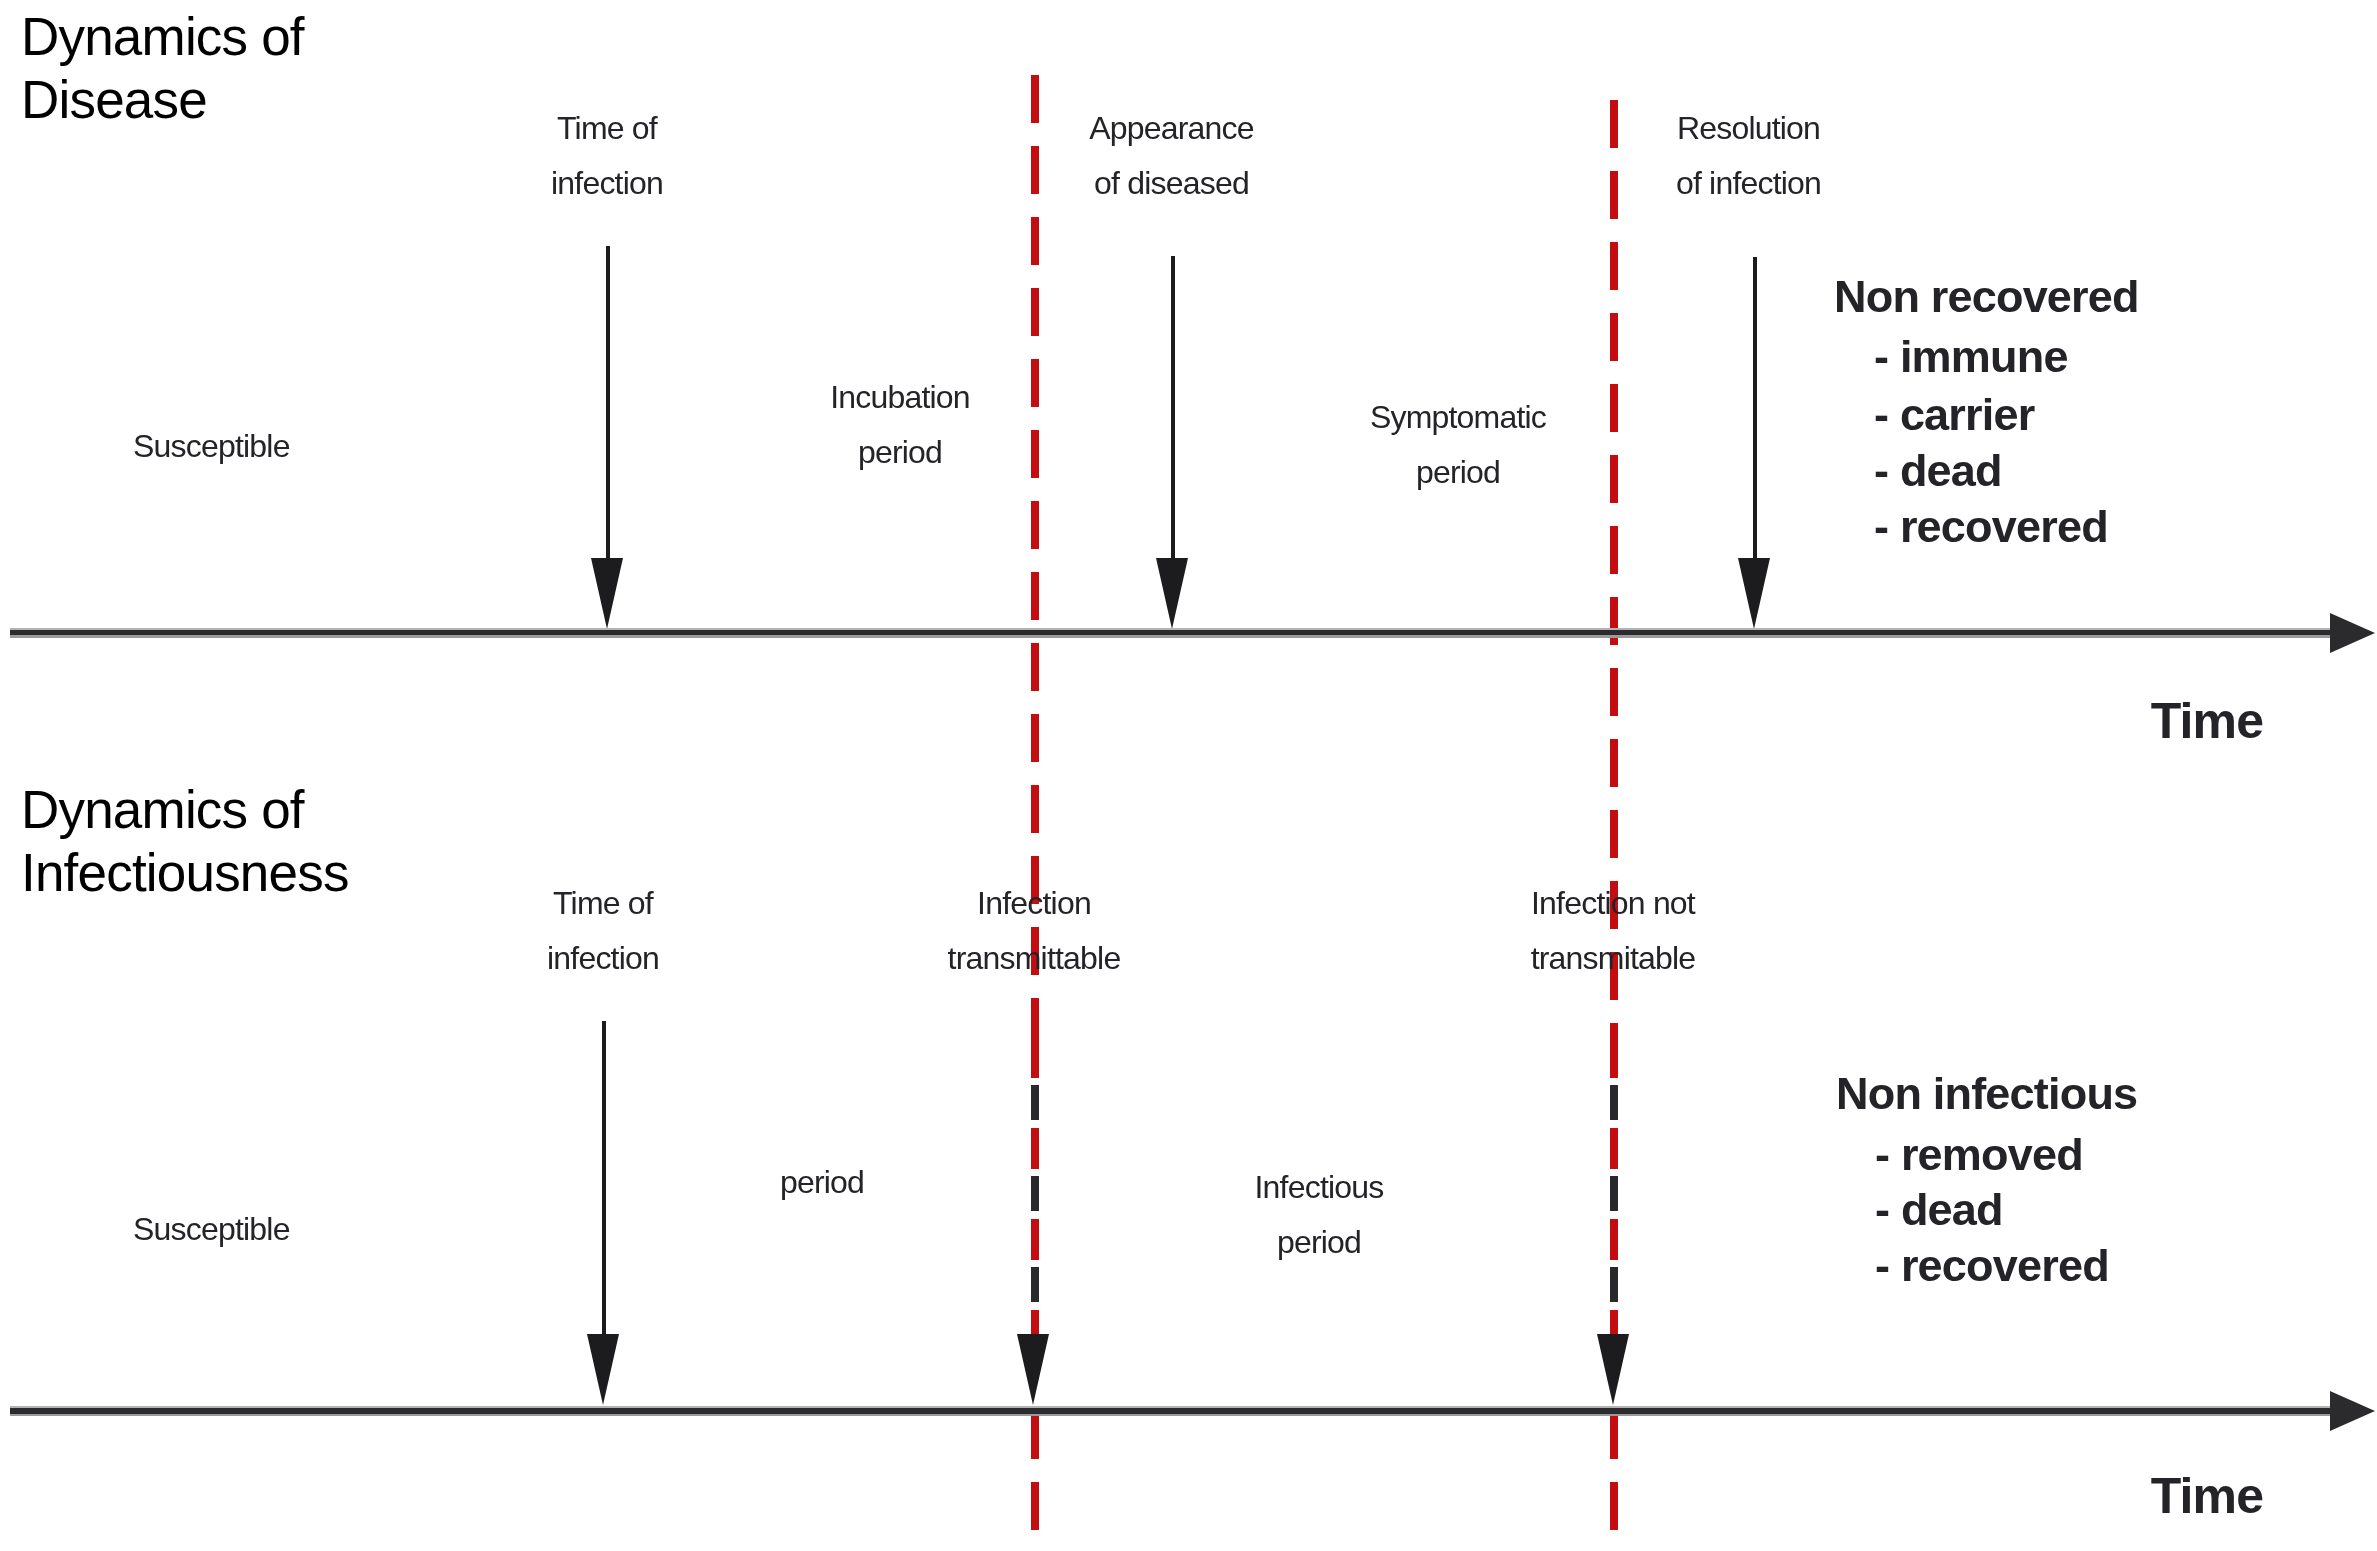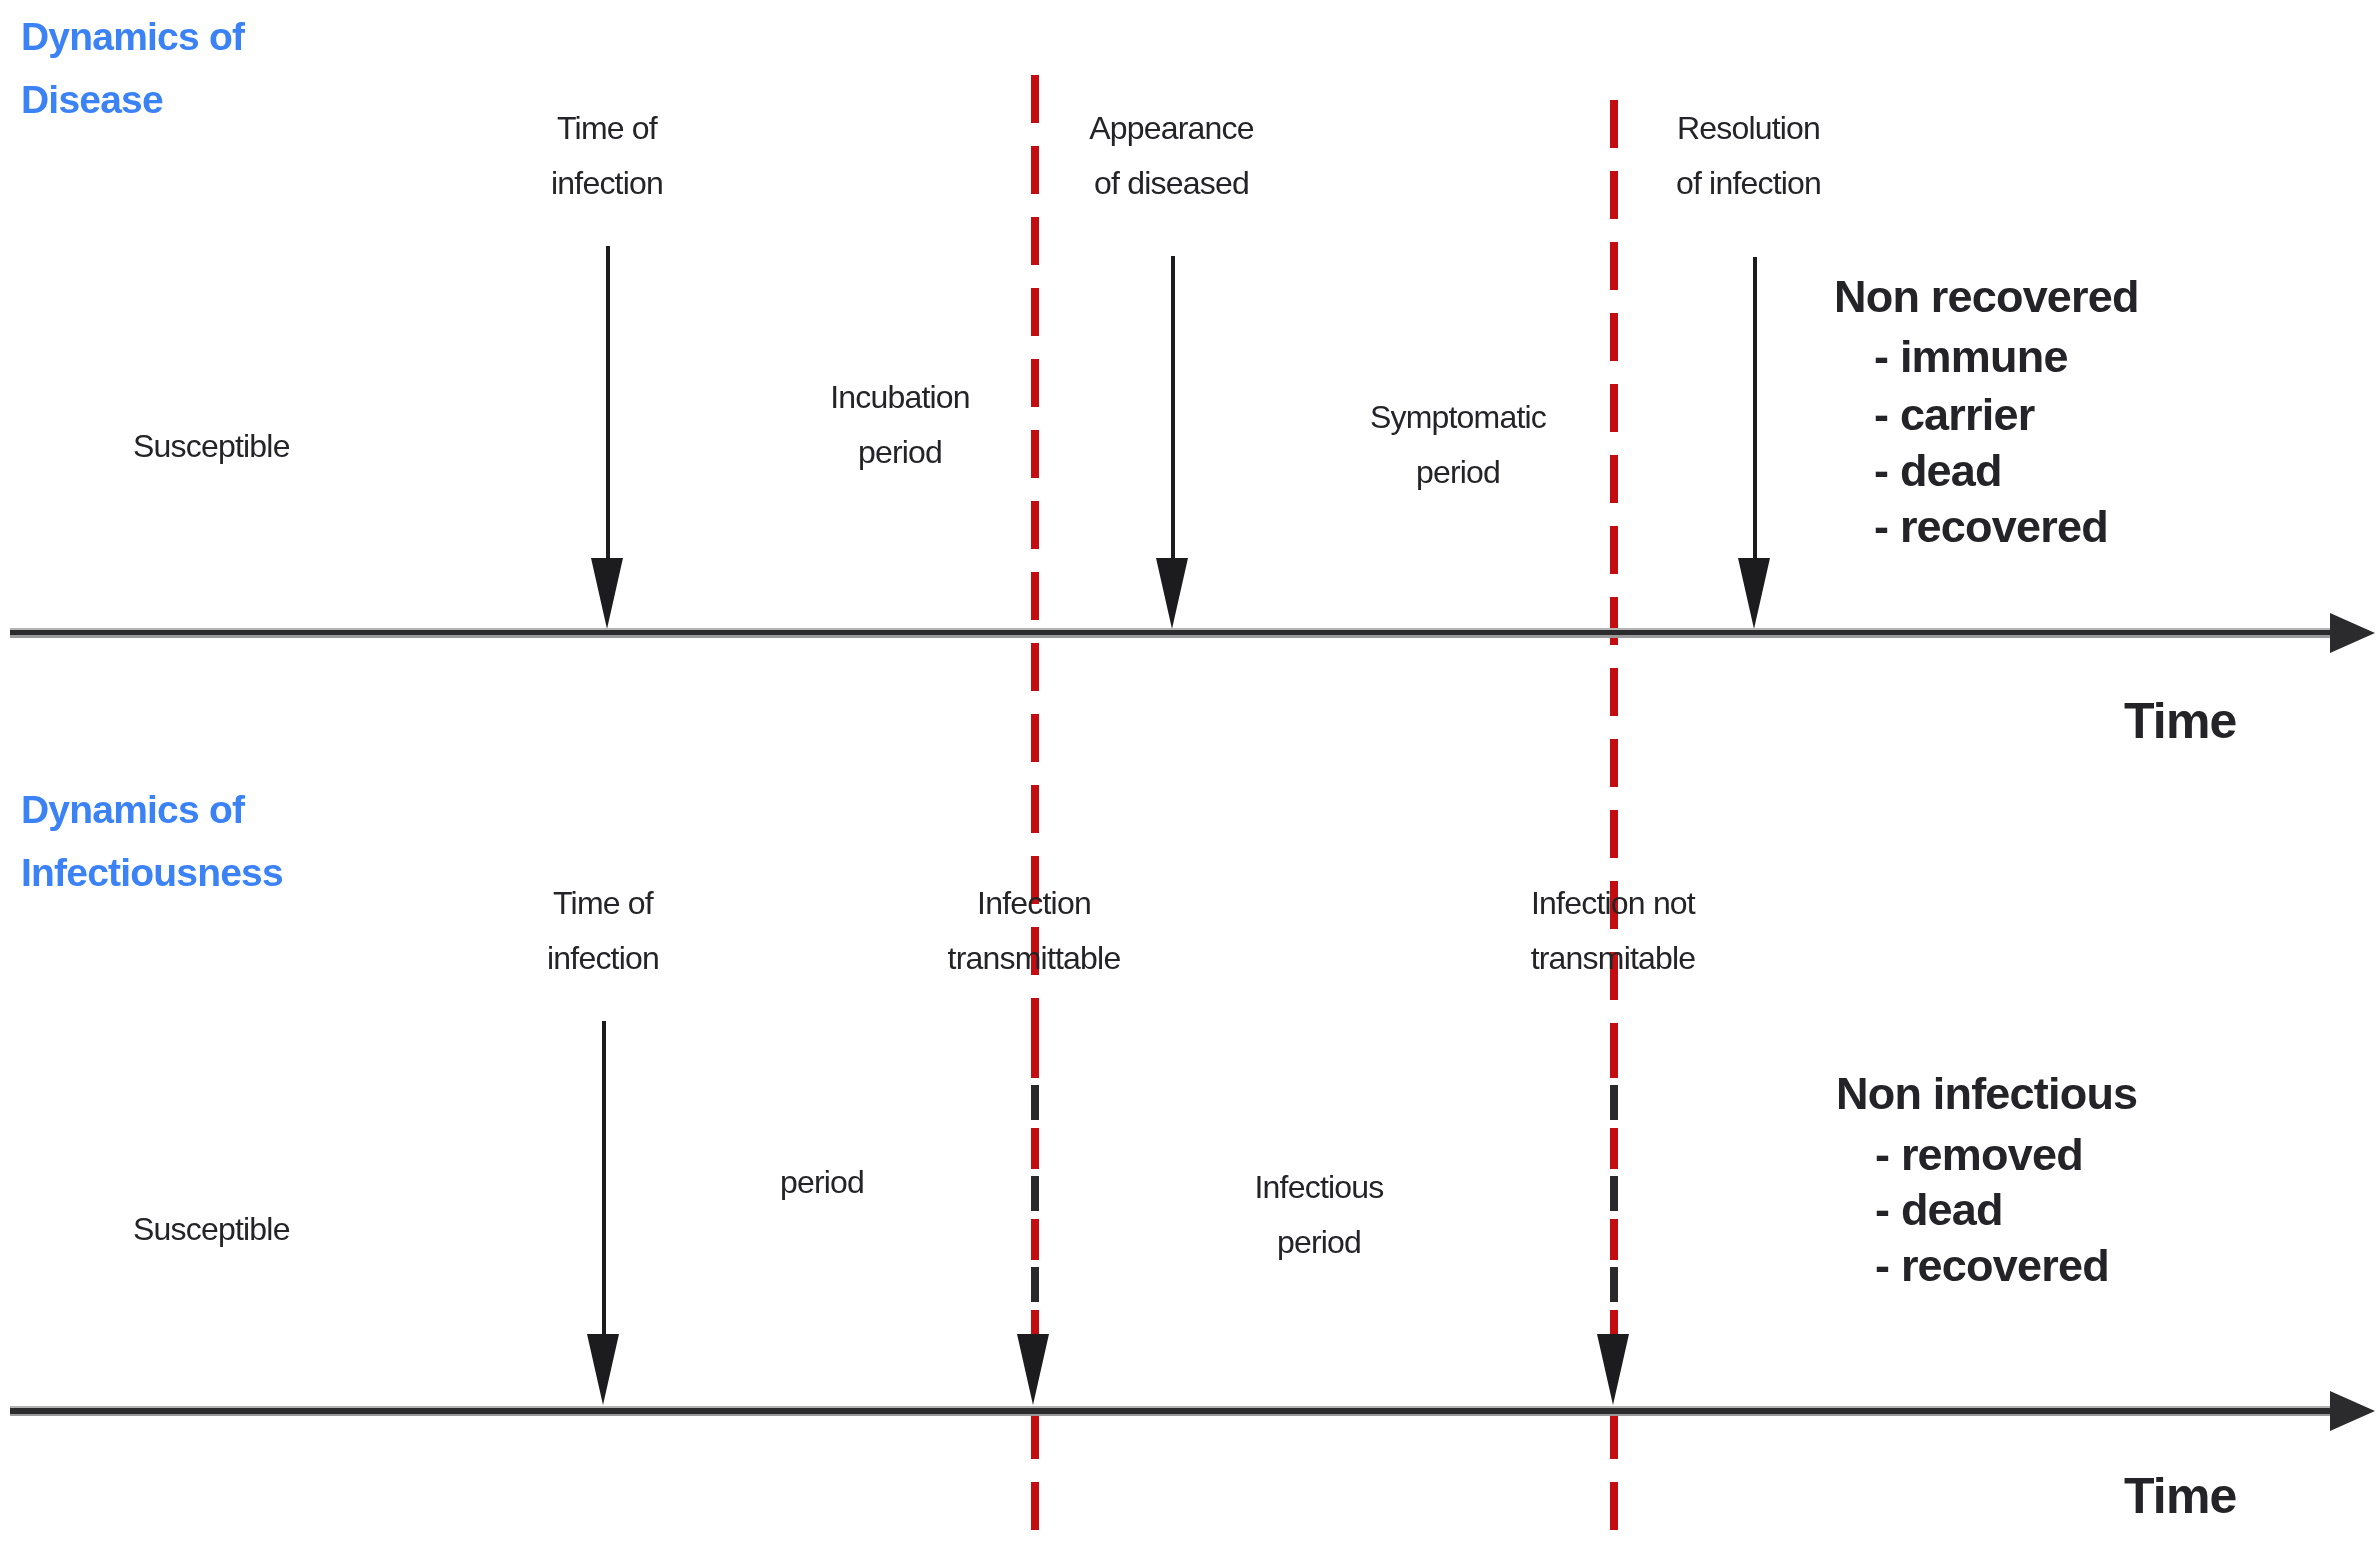--- a/index.html
+++ b/index.html
@@ -1,24 +1,24 @@
 <!DOCTYPE html>
 <html style="font-size:13.3px"><head>
 <meta charset="utf-8">
 <style>
   html,body{margin:0;padding:0;background:#ffffff;}
   #canvas{
     position:relative;width:2377px;height:1552px;background:#ffffff;overflow:hidden;
     font-family:"Liberation Sans", sans-serif;color:#242428;
   }
   .abs{position:absolute;}
-  .title{font-size:39px;line-height:63px;font-weight:700;letter-spacing:-0.8px;color:#3b82f6;}
+  .title{font-size:53px;line-height:63px;font-weight:400;letter-spacing:-0.8px;color:#000000;}
   .lbl{font-size:32px;line-height:55px;font-weight:400;letter-spacing:-0.8px;text-align:center;}
   .lbl-left{text-align:right;}
-  .time-lbl{font-size:50px;line-height:53px;font-weight:600;letter-spacing:-0.8px;text-align:left;}
+  .time-lbl{font-size:50px;line-height:53px;font-weight:600;letter-spacing:-0.8px;text-align:center;}
   .outcome-header{font-size:45px;line-height:50px;font-weight:600;letter-spacing:-0.8px;}
   .outcome-item{font-size:45px;line-height:50px;font-weight:600;letter-spacing:-0.8px;}
   .axis{
     height:10px;
     background:linear-gradient(180deg,#b3b3b3 0 1.7px,#2b2b2e 1.7px 7.5px,#9a9a9a 7.5px 10px);
   }
   .axis-head{
     width:0;height:0;
     border-top:20px solid transparent;
     border-bottom:20px solid transparent;

